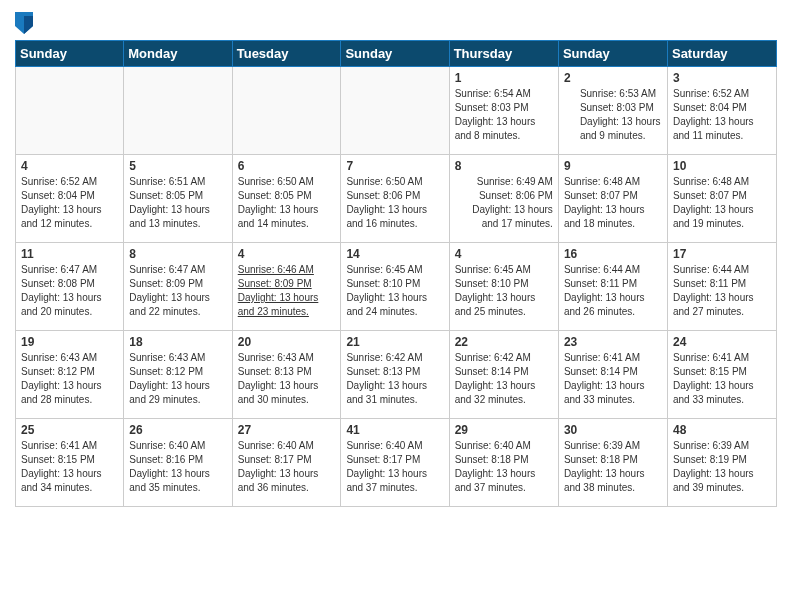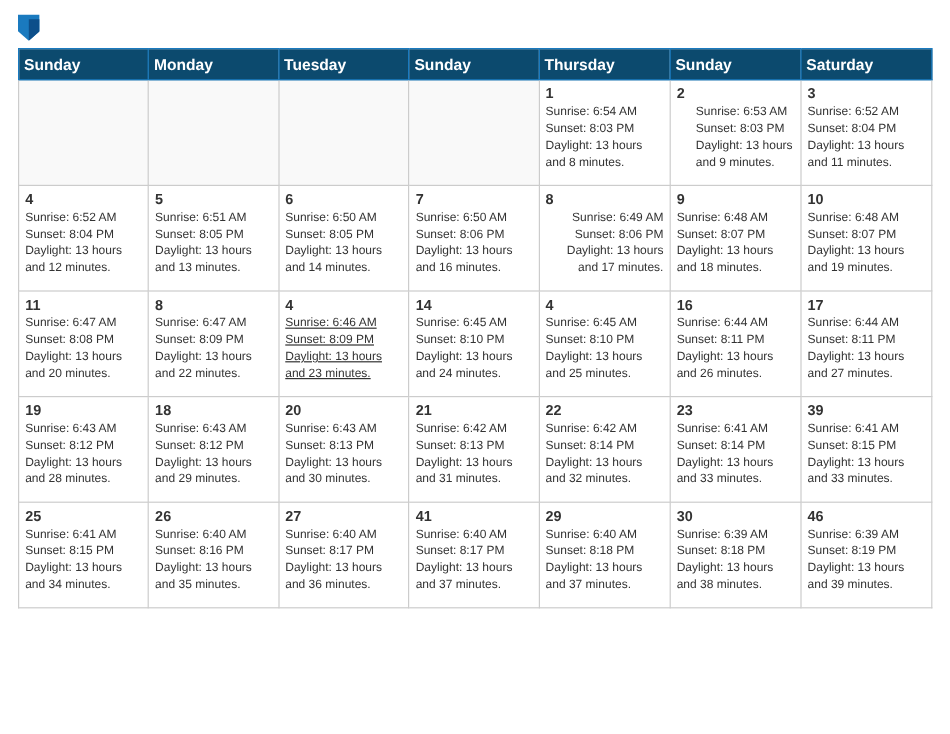--- a/index.html
+++ b/index.html
@@ -289,21 +289,21 @@
 and 32 minutes.</div>
           </td>
           <td>
             <span class="day-number">23</span>
             <div class="day-info" style="white-space: pre-line;">Sunrise: 6:41 AM
 Sunset: 8:14 PM
 Daylight: 13 hours
 and 33 minutes.</div>
           </td>
           <td>
-            <span class="day-number">39</span>
+            <span class="day-number">24</span>
             <div class="day-info" style="white-space: pre-line;">Sunrise: 6:41 AM
 Sunset: 8:15 PM
 Daylight: 13 hours
 and 33 minutes.</div>
           </td>
         </tr>
         <tr>
           <td>
             <span class="day-number">25</span>
             <div class="day-info" style="white-space: pre-line;">Sunrise: 6:41 AM
@@ -340,21 +340,21 @@
 and 37 minutes.</div>
           </td>
           <td>
             <span class="day-number">30</span>
             <div class="day-info" style="white-space: pre-line;">Sunrise: 6:39 AM
 Sunset: 8:18 PM
 Daylight: 13 hours
 and 38 minutes.</div>
           </td>
           <td>
-            <span class="day-number">46</span>
+            <span class="day-number">48</span>
             <div class="day-info" style="white-space: pre-line;">Sunrise: 6:39 AM
 Sunset: 8:19 PM
 Daylight: 13 hours
 and 39 minutes.</div>
           </td>
         </tr>
       </tbody>
   </table>
 </div>
 

